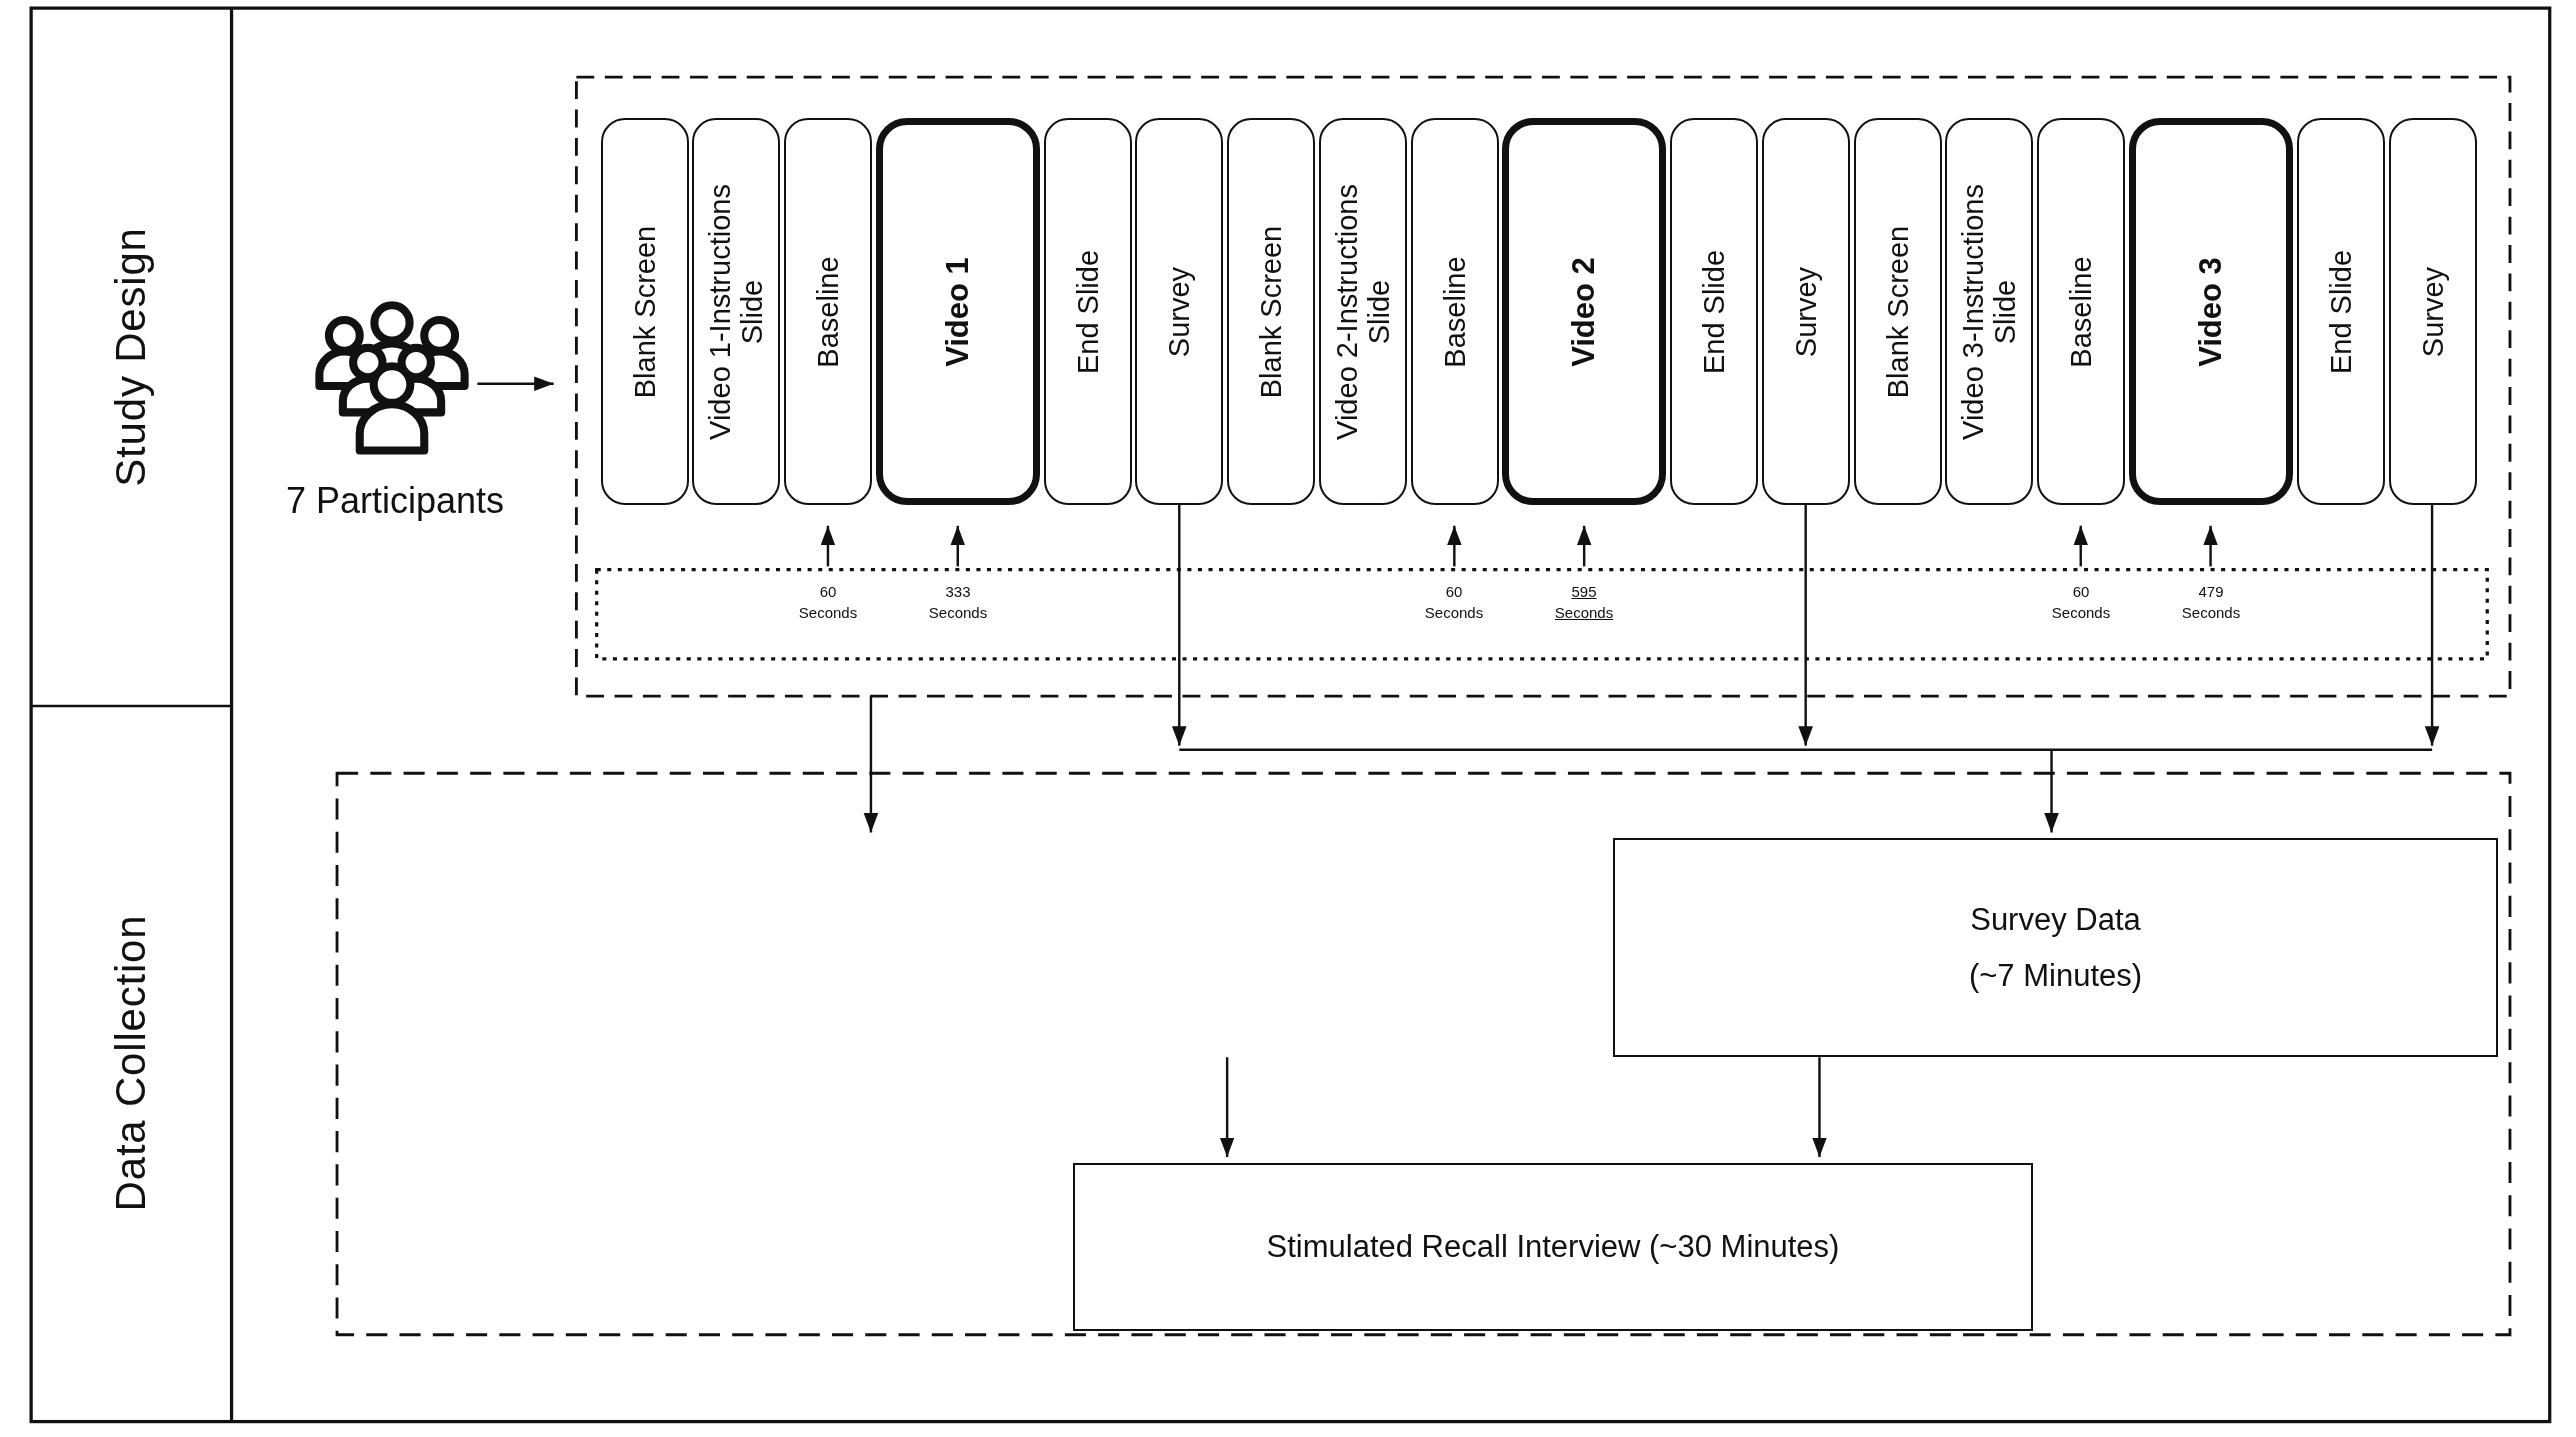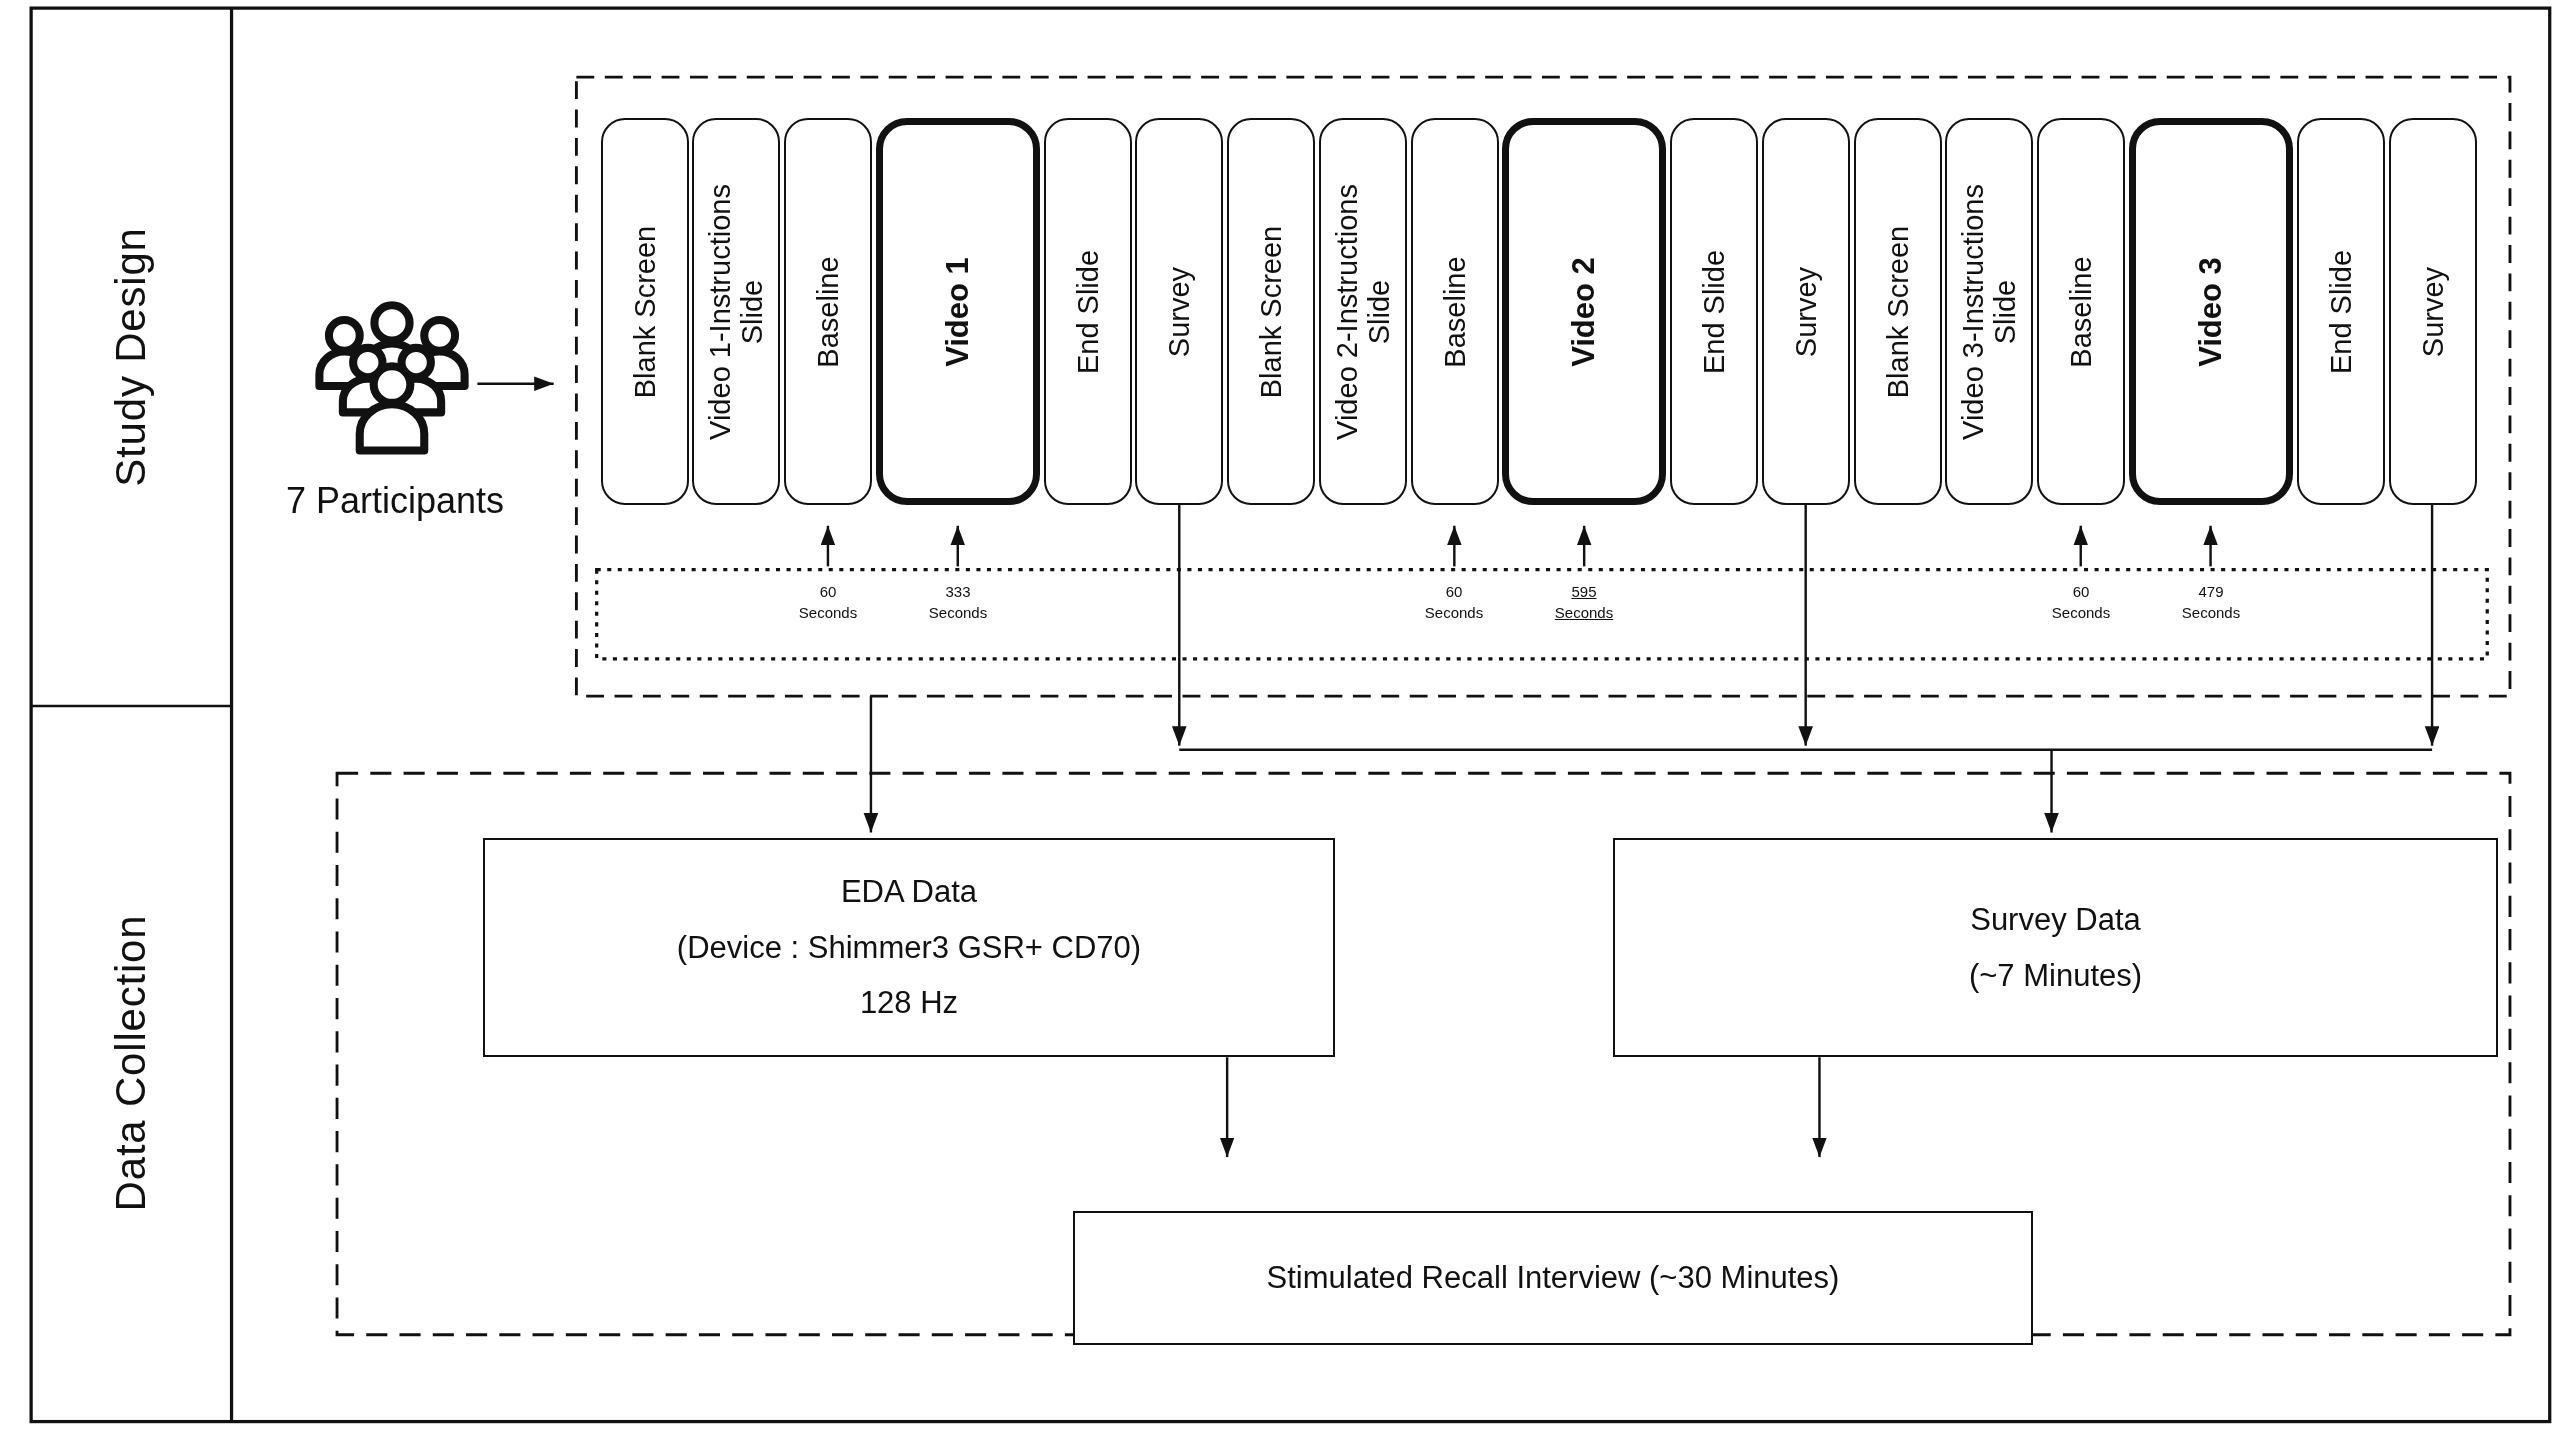--- a/index.html
+++ b/index.html
@@ -47,21 +47,21 @@
 
   
   .databox{
     position:absolute; box-sizing:border-box; background:#fff;
     border:2.4px solid #111; display:flex; flex-direction:column;
     justify-content:center; align-items:center; text-align:center;
     font-size:31px; line-height:1.8;
   }
   #eda-box{left:483px; top:838px; width:852px; height:219px;}
   #survey-box{left:1613px; top:838px; width:885px; height:219px;}
-  #interview-box{left:1073px; top:1163px; width:960px; height:134px; line-height:1.2;margin-top:48px;}
+  #interview-box{left:1073px; top:1163px; width:960px; height:168px; line-height:1.2;}
 </style>
 </head>
 <body>
 
 <div id="canvas">
 
   <svg class="wires" id="wires" viewBox="0 0 3174 1771" xmlns="http://www.w3.org/2000/svg">
     <defs>
       <marker id="arrow" markerUnits="userSpaceOnUse" markerWidth="30" markerHeight="22" refX="24" refY="9" orient="auto">
         <path d="M0,0 L24,9 L0,18 Z" fill="#111"></path>
@@ -189,25 +189,20 @@
       <div class="timing-label" style="left: 1454px;">60
 Seconds</div>
       <div class="timing-label" style="left: 1584px; text-decoration: underline;">595
 Seconds</div>
       <div class="timing-label" style="left: 2081px;">60
 Seconds</div>
       <div class="timing-label" style="left: 2211px;">479
 Seconds</div>
     </div>
 
-  <div class="databox" id="eda-box">
-      <div>EDA Data</div>
-      <div>(Device : Shimmer3 GSR+ CD70)</div>
-      <div>128 Hz</div>
-    </div>
   <div class="databox" id="survey-box">
       <div>Survey Data</div>
       <div>(~7 Minutes)</div>
     </div>
   <div class="databox" id="interview-box">
       <div>Stimulated Recall Interview (~30 Minutes)</div>
     </div>
 </div>
 
 

